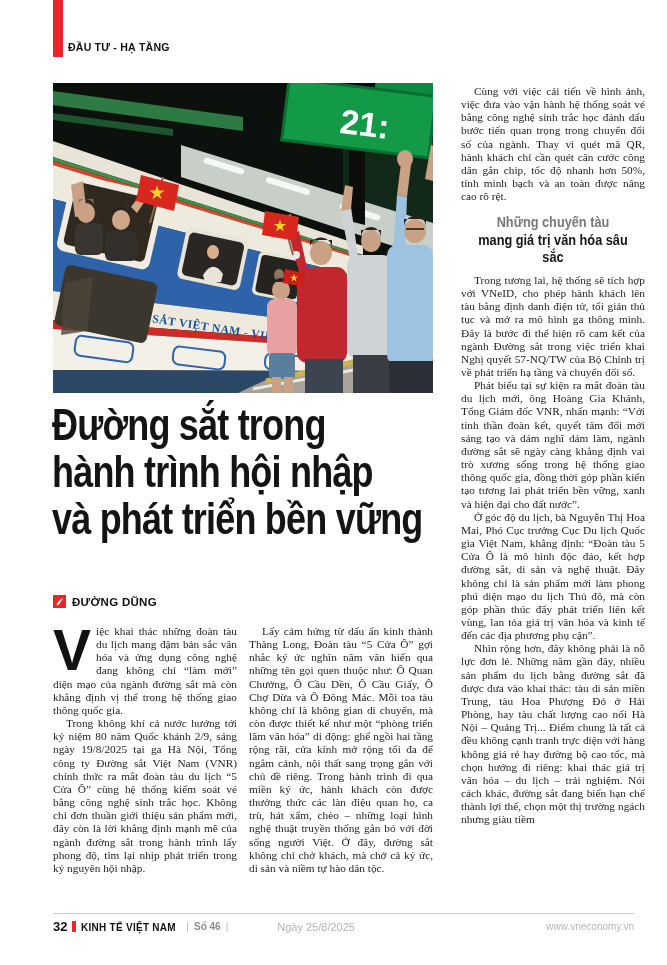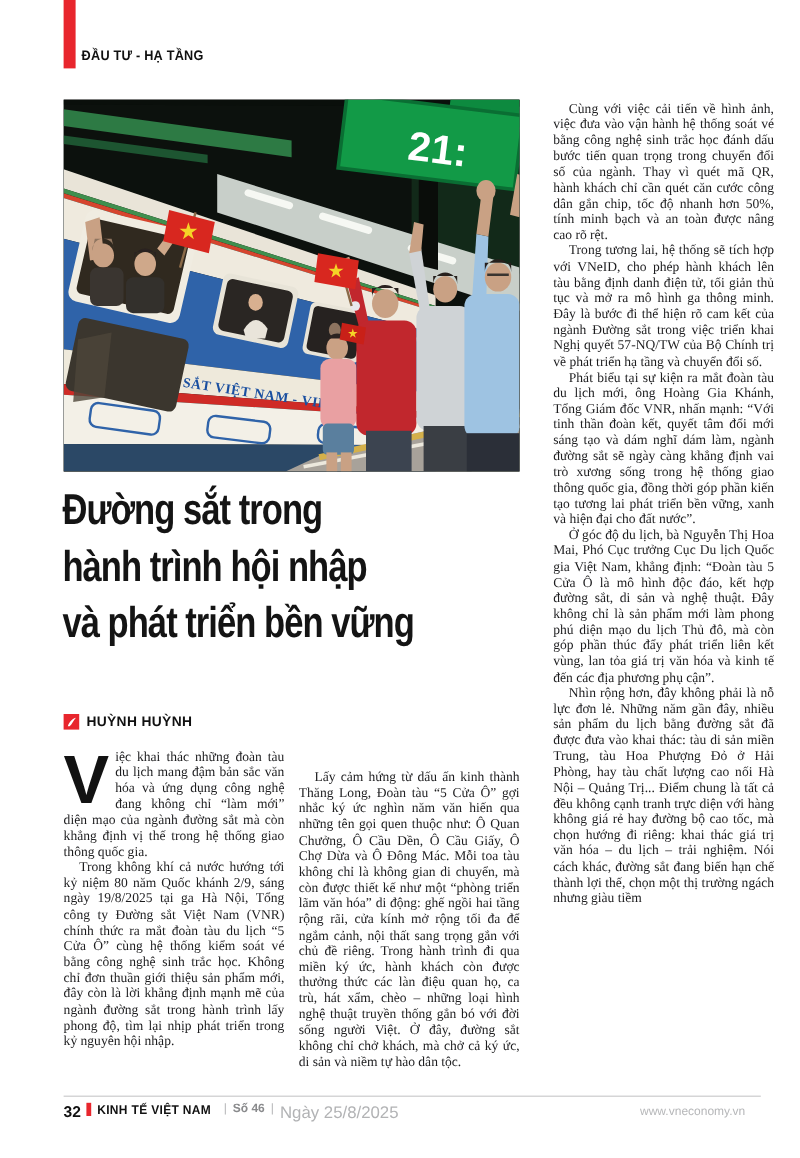--- a/index.html
+++ b/index.html
@@ -11,54 +11,54 @@
   }
   
   .kicker-bar { position:absolute; left:53px; top:0; width:10px; height:57px; background:#e8262d; }
   .kicker-label { position:absolute; left:68px; top:41px; font-size:11.5px; font-weight:bold;
     letter-spacing:.2px; color:#101010; transform:scaleX(.92); transform-origin:0 50%; white-space:nowrap; }
   
   .photo { position:absolute; left:53px; top:83px; width:380px; height:310px; overflow:hidden; background:#0c110d; }
   .photo svg { display:block; }
   
   .headline { position:absolute; left:52px; top:401px; width:395px; font-weight:bold;
-    font-size:36px; line-height:47px; letter-spacing:-1px; color:#141414; }
+    font-size:45px; line-height:47px; letter-spacing:-1px; color:#141414; }
   .hl { display:block; transform:scaleX(.8); transform-origin:0 50%; white-space:nowrap; }
   
   .standfirst { position:absolute; left:53px; top:551px; width:390px;
     font-size:13.2px; line-height:16.6px; color:#55565a; }
   
   .byline { position:absolute; left:53px; top:595px; display:flex; align-items:center; gap:6px; }
   .byline-icon { width:13px; height:13px; background:#e8262d; display:flex; align-items:center; justify-content:center; }
   .byline-name { font-size:11.5px; font-weight:bold; letter-spacing:.3px; color:#101010; }
   
   .col { position:absolute; overflow:hidden; }
   .col-1 { left:53px;  top:625px; width:184px; height:288px; }
-  .col-2 { left:249px; top:642px; width:184px; height:288px; }
+  .col-2 { left:249px; top:625px; width:184px; height:288px; }
   .col-3 { left:461px; top:85px;  width:184px; height:829px; }
   .col p { font-family:"Liberation Serif", serif; font-size:11.3px; line-height:13.15px;
     text-align:justify; color:#1d1d1f; text-indent:13px; }
   .col p.first { text-indent:0; }
   .dropcap { float:left; font-family:"Liberation Sans",sans-serif; font-weight:bold;
     font-size:57px; line-height:44px; color:#121212; margin:3px 5px 0 0; }
   .subhead { margin:10px 0 8px; text-align:center; font-family:"Liberation Sans",sans-serif;
     font-size:15px; line-height:17.5px; font-weight:bold; }
   .subhead .sh1 { display:block; color:#77787b; transform:scaleX(.85); }
   .subhead .sh2 { display:block; color:#161616; transform:scaleX(.85); }
   
   .footer-rule { position:absolute; left:53px; top:913px; width:581px; height:1px; background:#cbcbcd; }
-  .footer-left { position:absolute; left:53px; top:919px; display:flex; align-items:flex-start; gap:5px; }
+  .footer-left { position:absolute; left:53px; top:919px; display:flex; align-items:center; gap:5px; }
   .f-page { font-weight:bold; font-size:13px; color:#111; }
   .f-bar { width:4px; height:11px; background:#e8262d; }
   .f-mag { font-weight:bold; font-size:10.5px; letter-spacing:.3px; color:#111;
     transform:scaleX(.95); transform-origin:0 50%; white-space:nowrap; }
   .f-sep { color:#b3b4b6; font-size:10px; }
   .f-issue { color:#8a8b8d; font-size:10px; font-weight:bold; }
-  .f-date { color:#b2b3b5; font-size:14px; }
-  .footer-right { position:absolute; right:46px; top:921px; color:#b6b7b9; font-size:10px; }
+  .f-date { color:#b2b3b5; font-size:11px;margin-left:44px; }
+  .footer-right { position:absolute; right:33px; top:921px; color:#b6b7b9; font-size:10px; }
 </style>
 </head>
 <body>
 
 <div class="page">
 
   <div class="kicker-bar"></div>
   <div class="kicker-label">ĐẦU TƯ - HẠ TẦNG</div>
 
   <figure class="photo">
@@ -198,34 +198,38 @@
     <span class="hl">và phát triển bền vững</span>
   </h1>
 
 
   <div class="byline">
     <span class="byline-icon">
       <svg width="9" height="9" viewBox="0 0 12 12">
           <path d="M2,11 C3.5,5.5 8.5,2 11,1.5 C8,4.5 7,8.5 4,11 Z" fill="#ffffff"></path>
         </svg>
     </span>
-    <span class="byline-name">HUỲNH HUỲNH</span>
+    <span class="byline-name">ĐƯỜNG DŨNG</span>
   </div>
 
   <div class="col col-1">
     <p class="first"><span class="dropcap">V</span><span>iệc khai thác những đoàn tàu du lịch mang đậm bản sắc văn hóa và ứng dụng công nghệ đang không chỉ “làm mới” diện mạo của ngành đường sắt mà còn khẳng định vị thế trong hệ thống giao thông quốc gia.</span></p>
     <p>Trong không khí cả nước hướng tới kỷ niệm 80 năm Quốc khánh 2/9, sáng ngày 19/8/2025 tại ga Hà Nội, Tổng công ty Đường sắt Việt Nam (VNR) chính thức ra mắt đoàn tàu du lịch “5 Cửa Ô” cùng hệ thống kiểm soát vé bằng công nghệ sinh trắc học. Không chỉ đơn thuần giới thiệu sản phẩm mới, đây còn là lời khẳng định mạnh mẽ của ngành đường sắt trong hành trình lấy phong độ, tìm lại nhịp phát triển trong kỷ nguyên hội nhập.</p>
   </div>
 
   <div class="col col-2">
     <p>Lấy cảm hứng từ dấu ấn kinh thành Thăng Long, Đoàn tàu “5 Cửa Ô” gợi nhắc ký ức nghìn năm văn hiến qua những tên gọi quen thuộc như: Ô Quan Chưởng, Ô Cầu Dền, Ô Cầu Giấy, Ô Chợ Dừa và Ô Đông Mác. Mỗi toa tàu không chỉ là không gian di chuyển, mà còn được thiết kế như một “phòng triển lãm văn hóa” di động: ghế ngồi hai tầng rộng rãi, cửa kính mở rộng tối đa để ngắm cảnh, nội thất sang trọng gắn với chủ đề riêng. Trong hành trình đi qua miền ký ức, hành khách còn được thưởng thức các làn điệu quan họ, ca trù, hát xẩm, chèo – những loại hình nghệ thuật truyền thống gắn bó với đời sống người Việt. Ở đây, đường sắt không chỉ chở khách, mà chở cả ký ức, di sản và niềm tự hào dân tộc.</p>
   </div>
 
   <div class="col col-3">
     <p>Cùng với việc cải tiến về hình ảnh, việc đưa vào vận hành hệ thống soát vé bằng công nghệ sinh trắc học đánh dấu bước tiến quan trọng trong chuyển đổi số của ngành. Thay vì quét mã QR, hành khách chỉ cần quét căn cước công dân gắn chip, tốc độ nhanh hơn 50%, tính minh bạch và an toàn được nâng cao rõ rệt.</p>
+    <h2 class="subhead">
+      <span class="sh1">Những chuyến tàu</span>
+      <span class="sh2">mang giá trị văn hóa sâu sắc</span>
+    </h2>
     <p>Trong tương lai, hệ thống sẽ tích hợp với VNeID, cho phép hành khách lên tàu bằng định danh điện tử, tối giản thủ tục và mở ra mô hình ga thông minh. Đây là bước đi thể hiện rõ cam kết của ngành Đường sắt trong việc triển khai Nghị quyết 57-NQ/TW của Bộ Chính trị về phát triển hạ tầng và chuyển đổi số.</p>
     <p>Phát biểu tại sự kiện ra mắt đoàn tàu du lịch mới, ông Hoàng Gia Khánh, Tổng Giám đốc VNR, nhấn mạnh: “Với tinh thần đoàn kết, quyết tâm đổi mới sáng tạo và dám nghĩ dám làm, ngành đường sắt sẽ ngày càng khẳng định vai trò xương sống trong hệ thống giao thông quốc gia, đồng thời góp phần kiến tạo tương lai phát triển bền vững, xanh và hiện đại cho đất nước”.</p>
     <p>Ở góc độ du lịch, bà Nguyễn Thị Hoa Mai, Phó Cục trưởng Cục Du lịch Quốc gia Việt Nam, khẳng định: “Đoàn tàu 5 Cửa Ô là mô hình độc đáo, kết hợp đường sắt, di sản và nghệ thuật. Đây không chỉ là sản phẩm mới làm phong phú diện mạo du lịch Thủ đô, mà còn góp phần thúc đẩy phát triển liên kết vùng, lan tỏa giá trị văn hóa và kinh tế đến các địa phương phụ cận”.</p>
     <p>Nhìn rộng hơn, đây không phải là nỗ lực đơn lẻ. Những năm gần đây, nhiều sản phẩm du lịch bằng đường sắt đã được đưa vào khai thác: tàu di sản miền Trung, tàu Hoa Phượng Đỏ ở Hải Phòng, hay tàu chất lượng cao nối Hà Nội – Quảng Trị... Điểm chung là tất cả đều không cạnh tranh trực diện với hàng không giá rẻ hay đường bộ cao tốc, mà chọn hướng đi riêng: khai thác giá trị văn hóa – du lịch – trải nghiệm. Nói cách khác, đường sắt đang biến hạn chế thành lợi thế, chọn một thị trường ngách nhưng giàu tiềm</p>
   </div>
 
   <div class="footer-rule"></div>
   <div class="footer-left">
     <span class="f-page">32</span>
     <span class="f-bar"></span>

